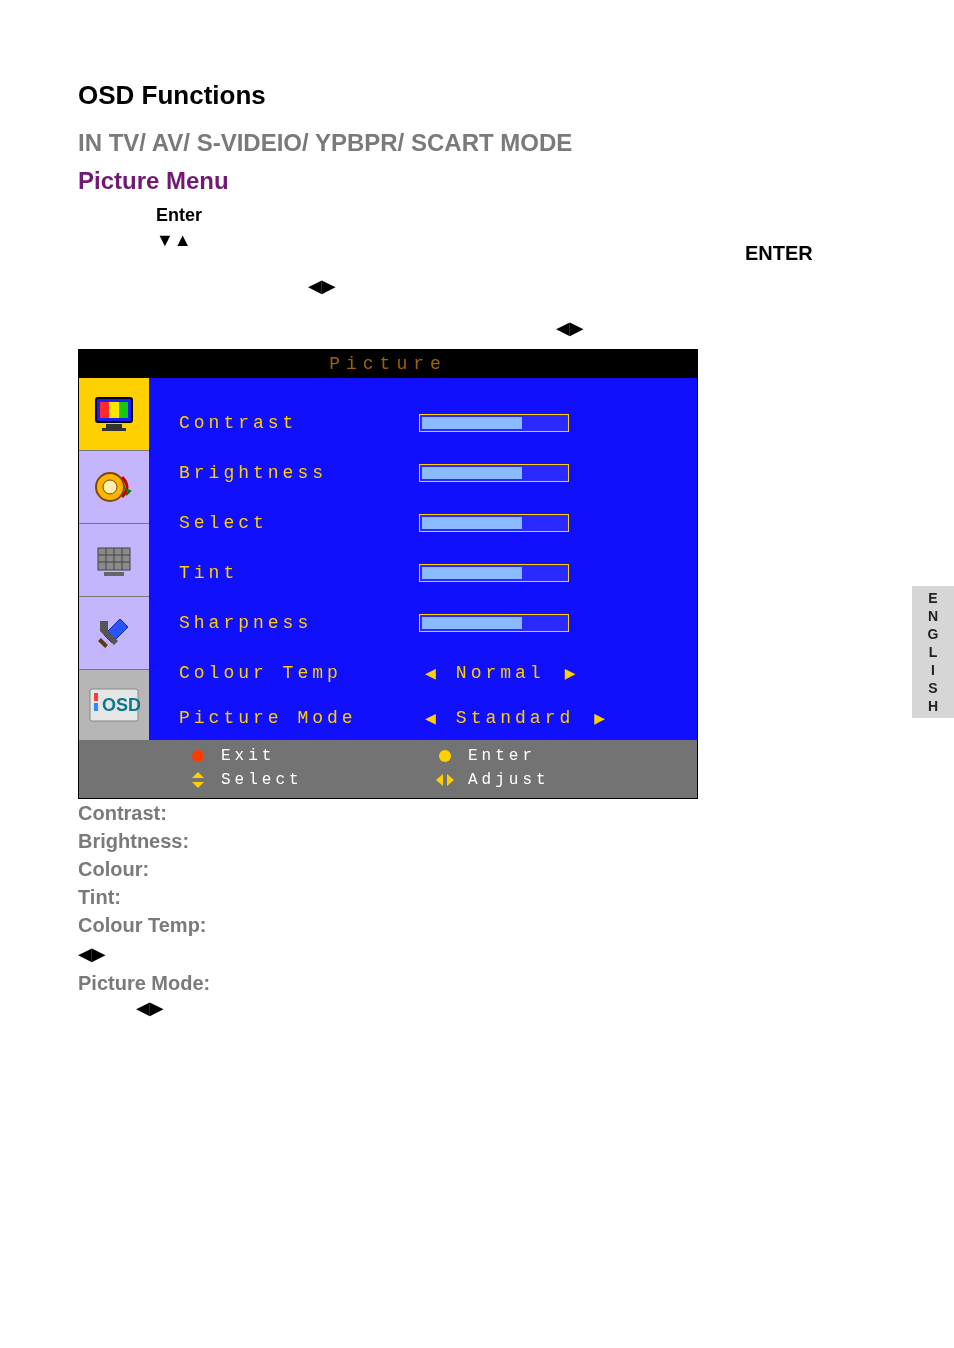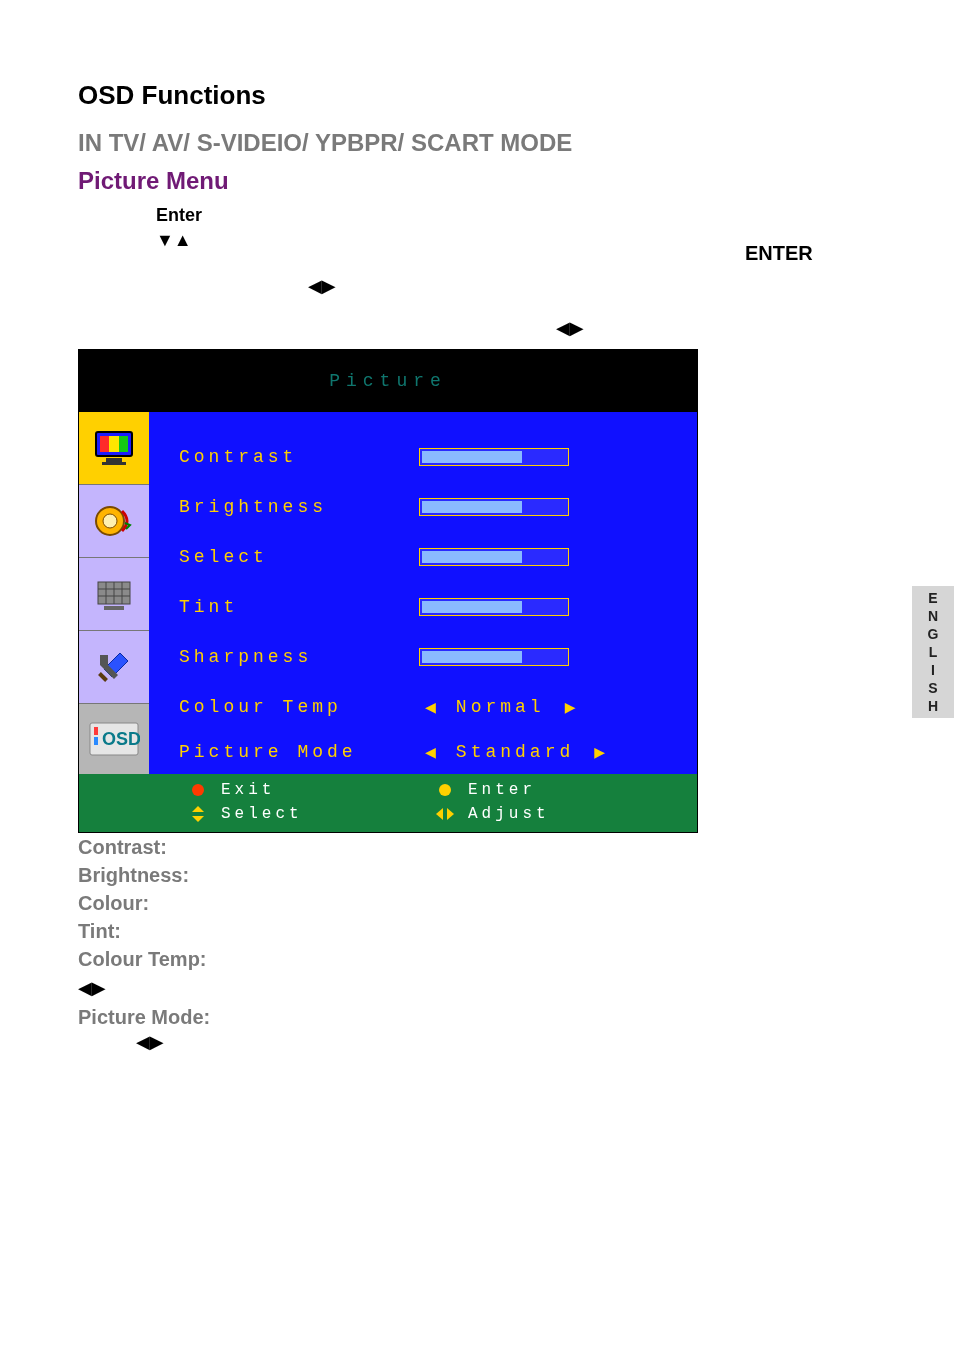--- a/index.html
+++ b/index.html
@@ -67,25 +67,25 @@
   .osd {
     width: 618px;
     margin-left: 0;
     background: #1010ff;
     border: 1px solid #000;
     color: #fff;
     font-family: "Courier New", monospace;
   }
   .osd-title {
     background: #000;
-    color: #0f766e;
+    color: #a16207;
     text-align: center;
     font-size: 18px;
     letter-spacing: 6px;
-    padding: 21px 0;
+    padding: 4px 0;
   }
   .osd-body {
     display: flex;
     align-items: stretch;
   }
   .osd-sidebar {
     width: 70px;
     background: #c4b5fd;
     display: flex;
     flex-direction: column;
@@ -137,21 +137,21 @@
     font-size: 18px;
     padding: 0 6px;
   }
   .osd-valuecell {
     display: flex;
     align-items: center;
   }
   .osd-valuecell .arrow-left { margin-right: 14px; }
   .osd-valuecell .arrow-right { margin-left: 14px; }
   .osd-footer {
-    background: #15803d;
+    background: #737373;
     display: flex;
     flex-wrap: wrap;
     padding: 4px 14px 6px 110px;
     color: #fff;
     font-size: 16px;
     letter-spacing: 4px;
     font-family: "Courier New", monospace;
   }
   .osd-footer .fitem {
     width: 50%;

